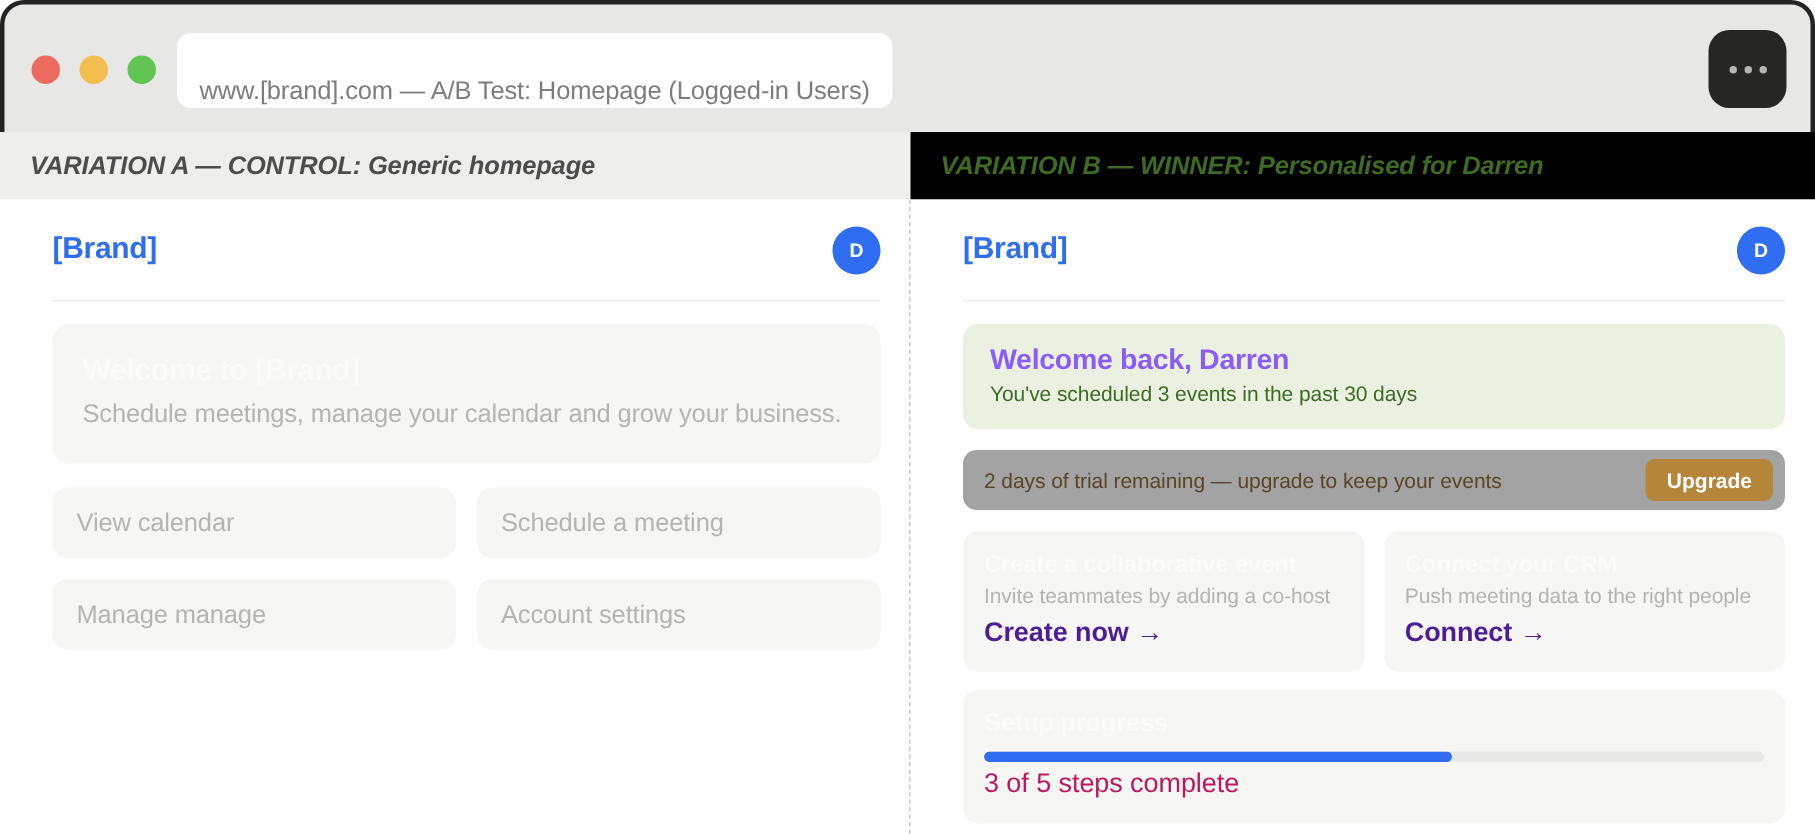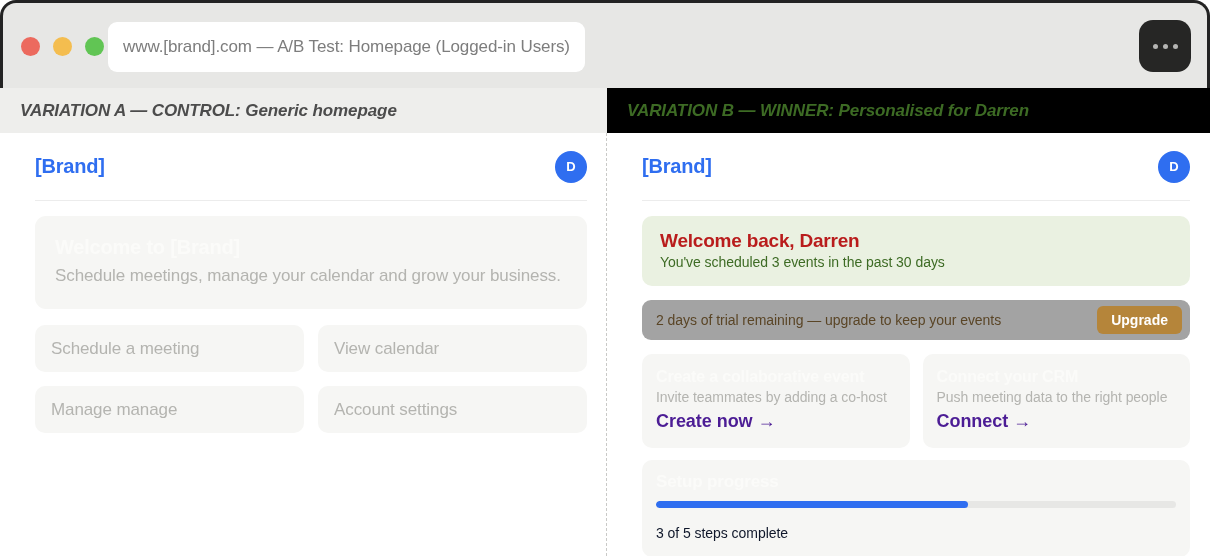--- a/index.html
+++ b/index.html
@@ -41,26 +41,26 @@
     gap: 13px;
     align-items: center;
   }
   .light { width: 19px; height: 19px; border-radius: 50%; }
   .light.red    { background: #ec6a5e; }
   .light.yellow { background: #f4bd4f; }
   .light.green  { background: #61c554; }
 
   .urlbar {
     position: absolute;
-    left: 105px; top: 19px;
+    left: 115px; top: 19px;
     width: 477px; height: 50px;
     background: #ffffff;
     border-radius: 9px;
     display: flex;
-    align-items: center;
+    align-items: flex-end;
     justify-content: center;
     text-align: center;
     padding: 0 14px;
   }
   .urlbar span {
     font-size: 17px;
     line-height: 22px;
     color: #7d7d7d;
     letter-spacing: -0.1px;
   }
@@ -214,21 +214,21 @@
 
   
   .welcome-card {
     background: #eaf1e1;
     border-radius: 10px;
     padding: 14px 18px 16px 18px;
   }
   .welcome-title {
     font-size: 19px;
     font-weight: bold;
-    color: #b91c1c;
+    color: #8b5cf6;
     letter-spacing: -0.2px;
   }
   .welcome-sub {
     margin-top: 2px;
     font-size: 14px;
     color: #3d6b24;
     letter-spacing: -0.05px;
   }
 
   .trial-banner {
@@ -309,23 +309,23 @@
     border-radius: 4px;
     background: #e7e7e5;
     overflow: hidden;
   }
   .progress-fill {
     height: 100%;
     border-radius: 4px;
     background: #2f6ef0;
   }
   .progress-caption {
-    margin-top: 17px;
-    font-size: 14px;
-    color: #0f172a;
+    margin-top: 4px;
+    font-size: 18px;
+    color: #be185d;
     letter-spacing: -0.05px;
   }
 </style>
 </head>
 <body>
 
 <div id="app">
 
   <div class="chrome">
     <div class="lights">
@@ -360,22 +360,22 @@
       <span class="avatar">D</span>
     </div>
 
     <div class="pane-body">
       <div class="hero-card">
         <div class="hero-title">Welcome to [Brand]</div>
         <div class="hero-sub">Schedule meetings, manage your calendar and grow your business.</div>
       </div>
 
       <div class="tile-grid">
+        <div class="tile">View calendar</div>
         <div class="tile">Schedule a meeting</div>
-        <div class="tile">View calendar</div>
         <div class="tile">Manage manage</div>
         <div class="tile">Account settings</div>
       </div>
     </div>
   </div>
 
   <div class="pane right">
     <div class="app-head">
       <span class="brand">[Brand]</span>
       <span class="avatar">D</span>

